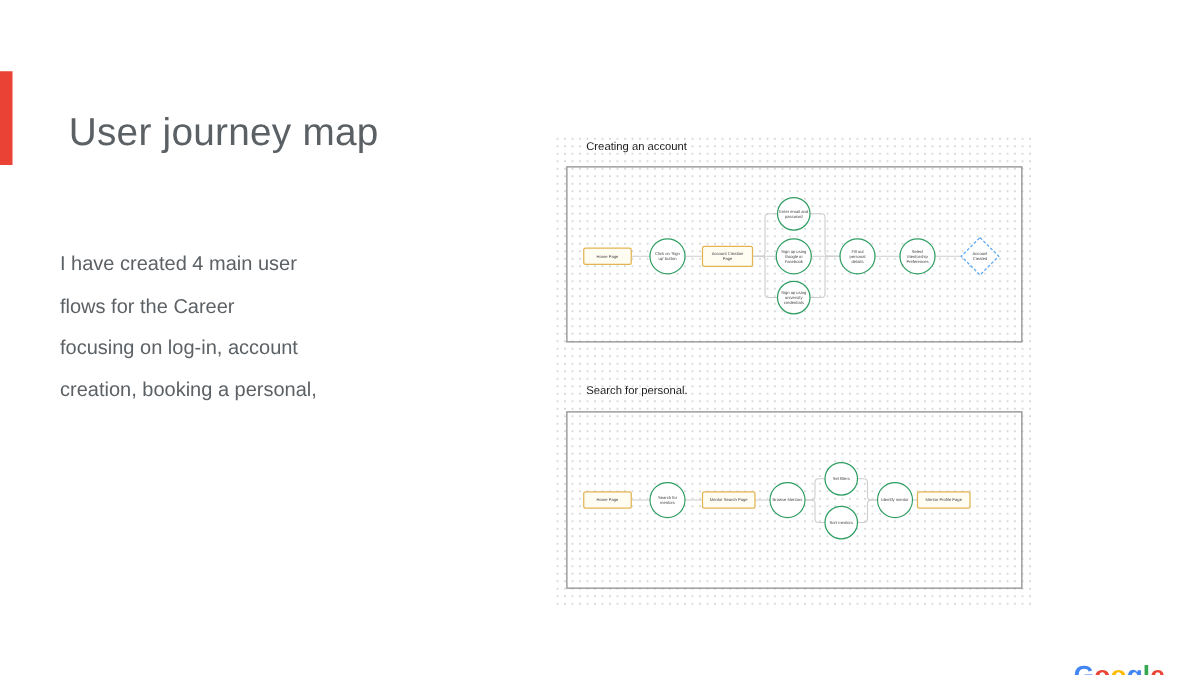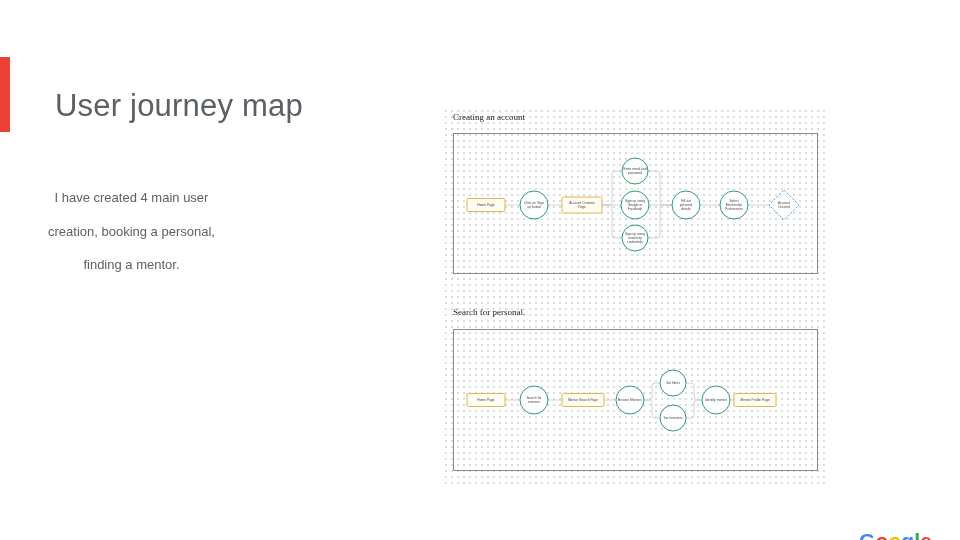--- a/index.html
+++ b/index.html
@@ -6,31 +6,31 @@
   .slide {
     position:relative; width:960px; height:540px; overflow:hidden;
     background:#ffffff; font-family:"Liberation Sans", sans-serif;margin-top:24px;
   }
   .accent-bar { position:absolute; left:0; top:33px; width:10px; height:75px; background:#EA4335; }
   .title {
     position:absolute; left:55px; top:64px; margin:0;
     font-size:31px; font-weight:400; color:#5b6065; letter-spacing:0.2px;
   }
   .intro {
-    position:absolute; left:48px; top:157px;
-    font-size:13px; line-height:33.6px; color:#5c6165;text-align:center;
+    position:absolute; left:48px; top:171px;
+    font-size:16px; line-height:33.6px; color:#5c6165;
   }
   .intro span { display:block; white-space:nowrap; }
 
   .board {
     position:absolute; left:443px; top:84px; width:384px; height:378px;
     background-image: radial-gradient(circle, #d9d9d9 0.7px, rgba(0,0,0,0) 0.8px);
     background-size: 6px 6px;
   }
-  .diagram-label { position:absolute; left:10px; font-size:9px; color:#1c1c1c;font-family:Liberation Serif, serif; }
+  .diagram-label { position:absolute; left:26px; font-size:9px; color:#1c1c1c; }
   #label-1 { top:4px; }
   #label-2 { top:199px; }
   .panel { position:absolute; left:10px; width:363px; border:1px solid #8a8a8a; background:transparent; box-sizing:content-box; }
   #panel-1 { top:25px; height:139px; }
   #panel-2 { top:221px; height:140px; }
   .panel svg { display:block; width:100%; height:100%; }
 
   .edge { fill:none; stroke:#cdcdcd; stroke-width:0.9; }
   .node-rect    { fill:#fffdf2; stroke:#e3b452; stroke-width:1; }
   .node-circle  { fill:#ffffff; stroke:#2f9e63; stroke-width:1; }
@@ -46,22 +46,23 @@
 <body>
 
 <div class="slide">
 
   <div class="accent-bar" style="background: rgb(234, 67, 53);"></div>
 
   <h1 class="title">User journey map</h1>
 
   <div class="intro">
     <span>I have created 4 main user</span>
+    <span>flows for the Career</span>
+    <span>focusing on log-in, account</span>
     <span>creation, booking a personal,</span>
-    <span>finding a mentor.</span>
   </div>
 
   <div class="board">
     <div class="diagram-label" id="label-1">Creating an account</div>
     <div class="panel" id="panel-1">
       <svg id="svg-1" viewBox="0 0 363 139">
           <path d="M 51 71 L 66 71" class="edge"></path>
           <path d="M 94 71 L 108 71" class="edge"></path>
           <path d="M 148 71 L 155 71 Q 158 71 158 68 L 158 40 Q 158 37 161 37 L 168 37" class="edge"></path>
           <path d="M 148 71 L 167 71" class="edge"></path>

